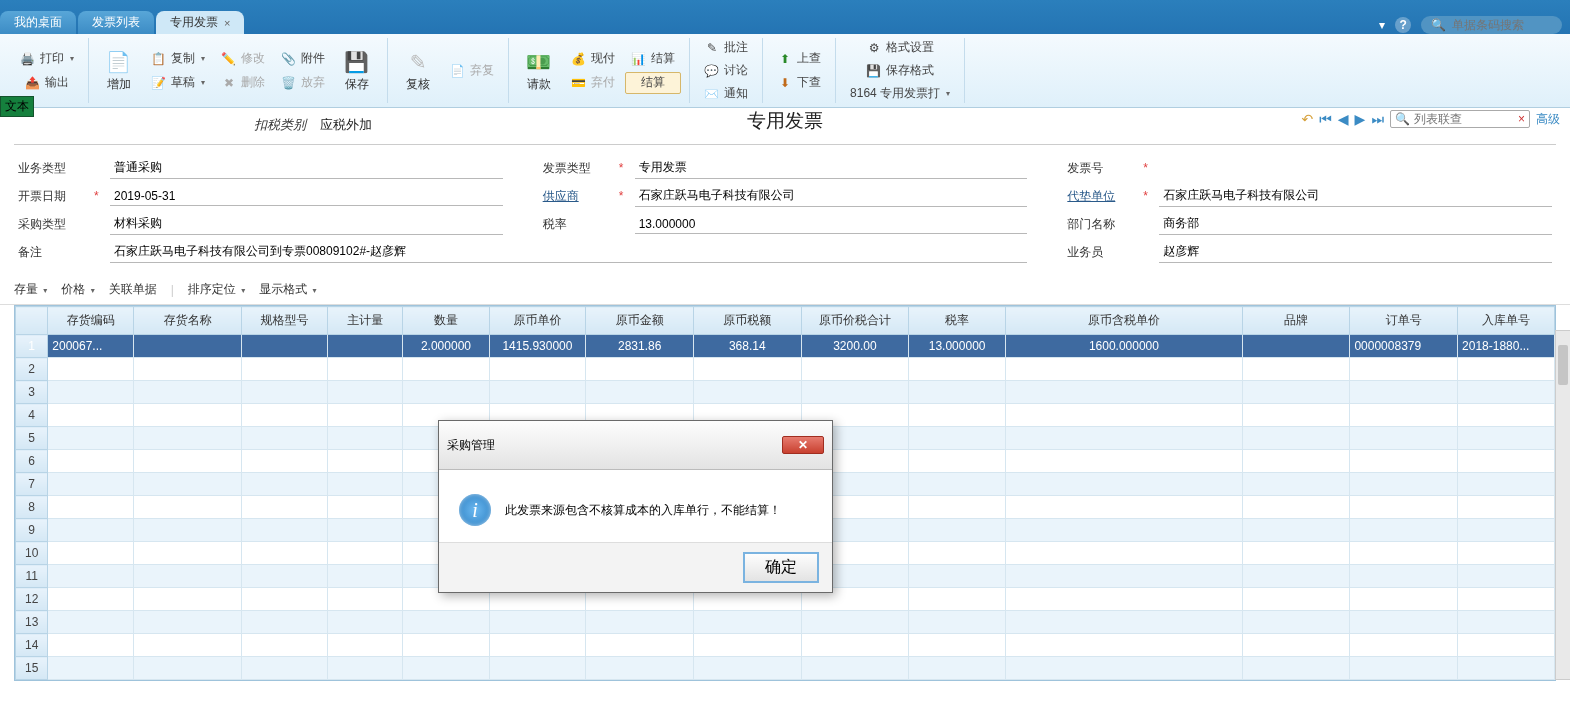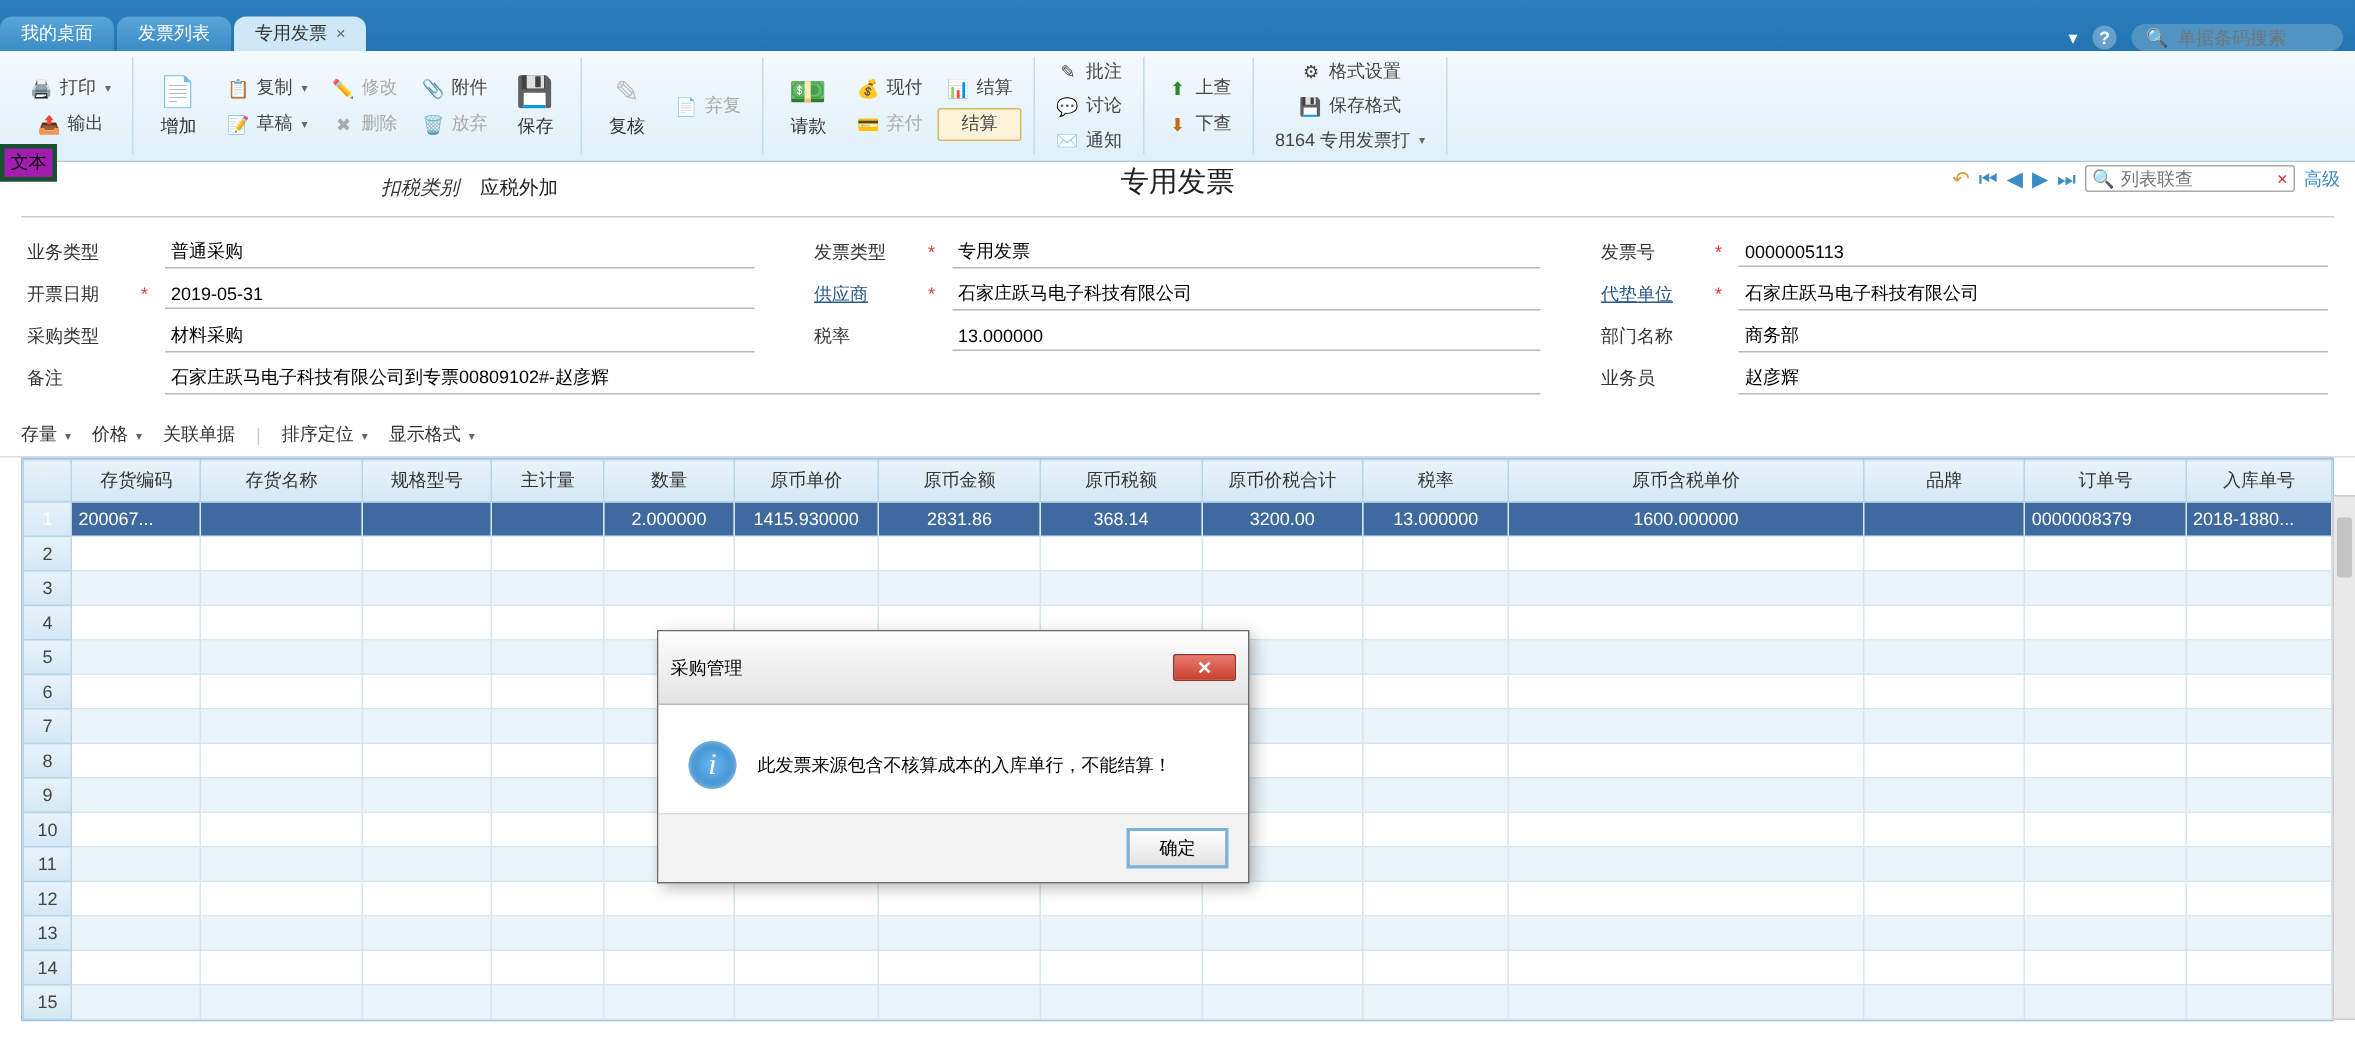--- a/index.html
+++ b/index.html
@@ -23,21 +23,21 @@
     .rbtn.big { width: 44px; height: 64px; }
     .rbtn-icon { width: 28px; height: 28px; display: flex; align-items: center; justify-content: center; font-size: 20px; }
     .rbtn.small { flex-direction: row; height: 22px; gap: 4px; font-size: 12px; color: #444; }
     .rbtn.small.disabled { color: #aaa; }
     .rbtn.small .i { width: 16px; height: 16px; display: flex; align-items: center; justify-content: center; }
     .ribbon-col { display: flex; flex-direction: column; justify-content: center; gap: 2px; }
     .dd { font-size: 8px; margin-left: 2px; color: #666; }
     .ribbon-box-active { border: 1px solid #d6b76a; background: #fdf3d8; padding: 1px 6px; border-radius: 2px; }
     
     
-    .textbox-overlay { position: absolute; left: 0; top: 96px; background: #a21caf; border: 3px solid #14532d; padding: 1px 4px; font-size: 12px; z-index: 3; }
+    .textbox-overlay { position: absolute; left: 0; top: 96px; background: #15803d; border: 1px solid #14532d; padding: 1px 4px; font-size: 12px; z-index: 3; }
     
     
     .doc-header { padding: 4px 14px 8px; position: relative; }
     .doc-title-row { display: flex; align-items: center; padding: 4px 0 10px; border-bottom: 1px solid #ccc; }
     .tax-label { margin-left: 240px; color: #333; font-size: 13px; font-style: italic; }
     .tax-value { margin-left: 14px; color: #222; font-size: 13px; }
     .doc-title { position: absolute; left: 50%; transform: translateX(-50%); top: 0px; font-size: 19px; font-weight: normal; color: #222; }
     .nav-controls { position: absolute; right: 10px; top: 2px; display: flex; align-items: center; gap: 6px; }
     .nav-controls .ni { color: #3b8bc4; font-size: 14px; cursor: pointer; }
     .list-search { border: 1px solid #aaa; border-radius: 2px; padding: 1px 4px; display: flex; align-items: center; gap: 4px; width: 140px; }
@@ -72,21 +72,21 @@
     .vscroll .thumb { background: #c5c5c5; height: 40px; margin: 14px 2px; border-radius: 2px; }
     
     
     .overlay-screen { position: fixed; inset: 0; z-index: 5; }
     .dialog { position: absolute; left: 438px; top: 420px; width: 395px; background: #f3f3f3; border: 1px solid #6a6a6a; box-shadow: 3px 3px 10px rgba(0,0,0,0.3); }
     .dlg-title { background: linear-gradient(#fdfdfd, #e3e3e3); border-bottom: 1px solid #bbb; padding: 15px 8px; display: flex; align-items: center; font-size: 12px; }
     .dlg-close { margin-left: auto; width: 42px; height: 18px; background: linear-gradient(#e77b6f, #c8402f); border-radius: 2px; color: #fff; display: flex; align-items: center; justify-content: center; cursor: pointer; border: 1px solid #a02d1f; font-weight: bold; }
     .dlg-body { padding: 24px 20px 16px; display: flex; align-items: center; gap: 14px; background: #fff; }
     .info-icon { width: 32px; height: 32px; border-radius: 50%; background: radial-gradient(#6bb8f0, #2a7dc0); color: #fff; display: flex; align-items: center; justify-content: center; font-size: 20px; font-style: italic; font-family: Georgia, serif; box-shadow: inset 0 0 4px rgba(255,255,255,0.6); }
     .dlg-foot { padding: 10px 14px; display: flex; justify-content: flex-end; background: #f3f3f3; border-top: 1px solid #ddd;}
-    .dlg-btn { padding: 3px 20px; border: 1px solid #888; background: linear-gradient(#fdfdfd, #e3e3e3); cursor: pointer; font-size: 12px; outline: 2px solid #7ab3e0; outline-offset: -1px;}
+    .dlg-btn { padding: 3px 20px; border: 1px solid #888; background: linear-gradient(#fdfdfd, #e3e3e3); cursor: pointer; font-size: 16px; outline: 2px solid #7ab3e0; outline-offset: -1px;}
   </style>
 </head>
 <body>
 
 <div class="title-bar">
   <div class="tab inactive">我的桌面</div>
   <div class="tab inactive">发票列表</div>
   <div class="tab active">
     <span>专用发票</span>
     <span class="close">×</span>
@@ -269,21 +269,20 @@
         <span class="val">普通采购</span>
       </div>
     <div class="frow">
         <span class="label">发票类型</span>
         <span class="star">*</span>
         <span class="val">专用发票</span>
       </div>
     <div class="frow">
         <span class="label">发票号</span>
         <span class="star">*</span>
-        <span class="val">0000005113</span>
       </div>
 
     <div class="frow">
         <span class="label">开票日期</span>
         <span class="star">*</span>
         <span class="val">2019-05-31</span>
       </div>
     <div class="frow">
         <span class="label link">供应商</span>
         <span class="star">*</span>

